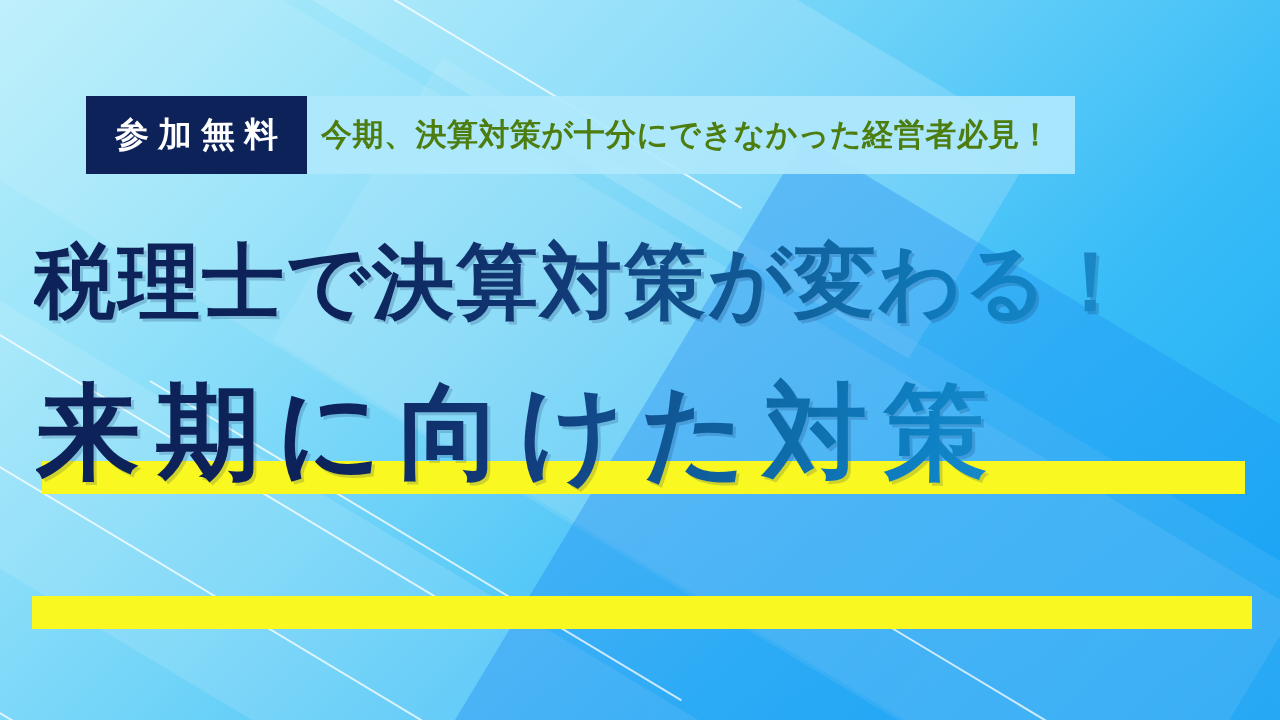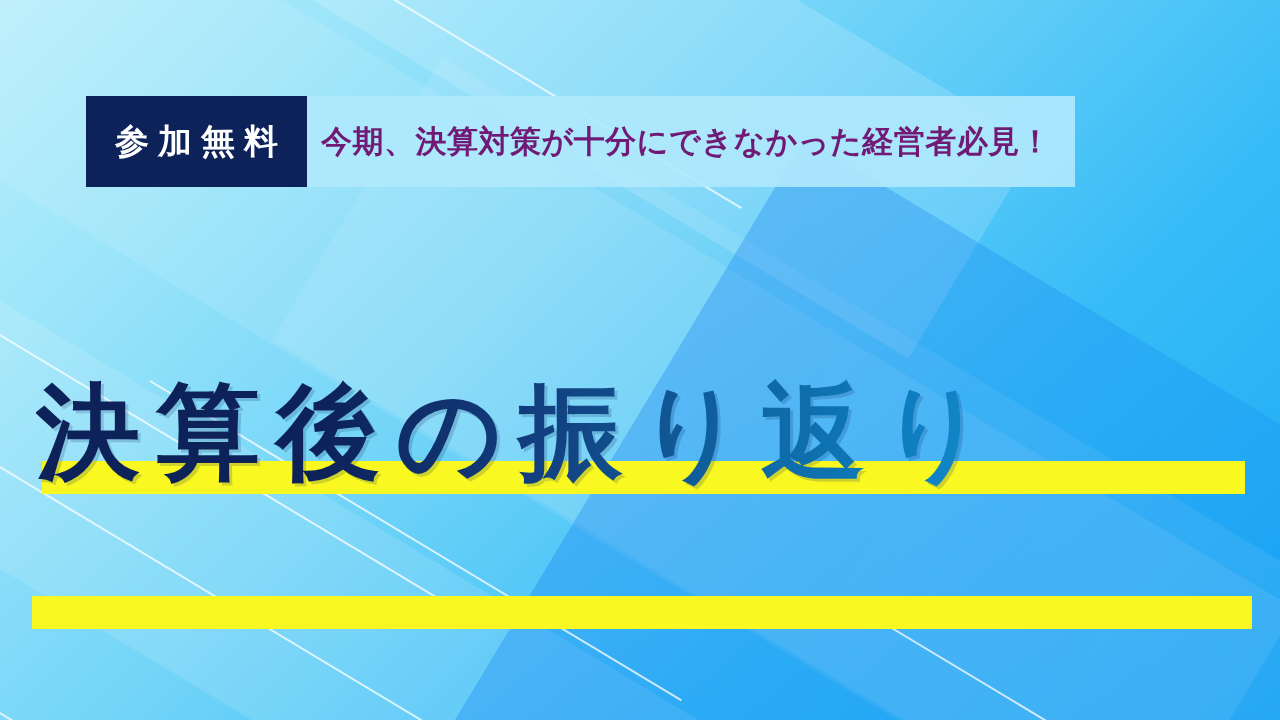--- a/index.html
+++ b/index.html
@@ -73,21 +73,21 @@
     background: rgba(255,255,255,0.75);
     transform-origin: left center;
     transform: rotate(31deg);
   }
 
   
   .headline-bar {
     position: absolute;
     left: 86px;
     top: 96px;
-    height: 91px;
+    height: 78px;
     display: flex;
     align-items: stretch;
   }
   .free-badge {
     background: #0d2259;
     color: #ffffff;
     display: flex;
     align-items: center;
     justify-content: center;
     padding: 0 20px;
@@ -99,21 +99,21 @@
     box-sizing: border-box;
   }
   .kicker-panel {
     background: rgba(175,232,252,0.92);
     display: flex;
     align-items: center;
     padding: 0 24px 0 14px;
     white-space: nowrap;
   }
   .kicker-text {
-    color: #701a75;
+    color: #4d7c0f;
     font-size: 31px;
     font-weight: 700;
     letter-spacing: 0.5px;
   }
 
   
   .head-1 {
     position: absolute;
     left: 34px;
     top: 228px;
@@ -192,16 +192,17 @@
   <div class="marker marker-1 layer-mark"></div>
   <div class="marker marker-2 layer-mark"></div>
 
   <div class="headline-bar layer-text">
     <div class="free-badge">参加無料</div>
     <div class="kicker-panel">
       <span class="kicker-text">今期、決算対策が十分にできなかった経営者必見！</span>
     </div>
   </div>
 
-
-  <div class="big-line line-2 layer-text">決算後の振り返り</div>
+  <div class="head-1 layer-text">税理士で決算対策が変わる！</div>
+
+  <div class="big-line line-2 layer-text">来期に向けた対策</div>
 
 </div>
 
 </body></html>

